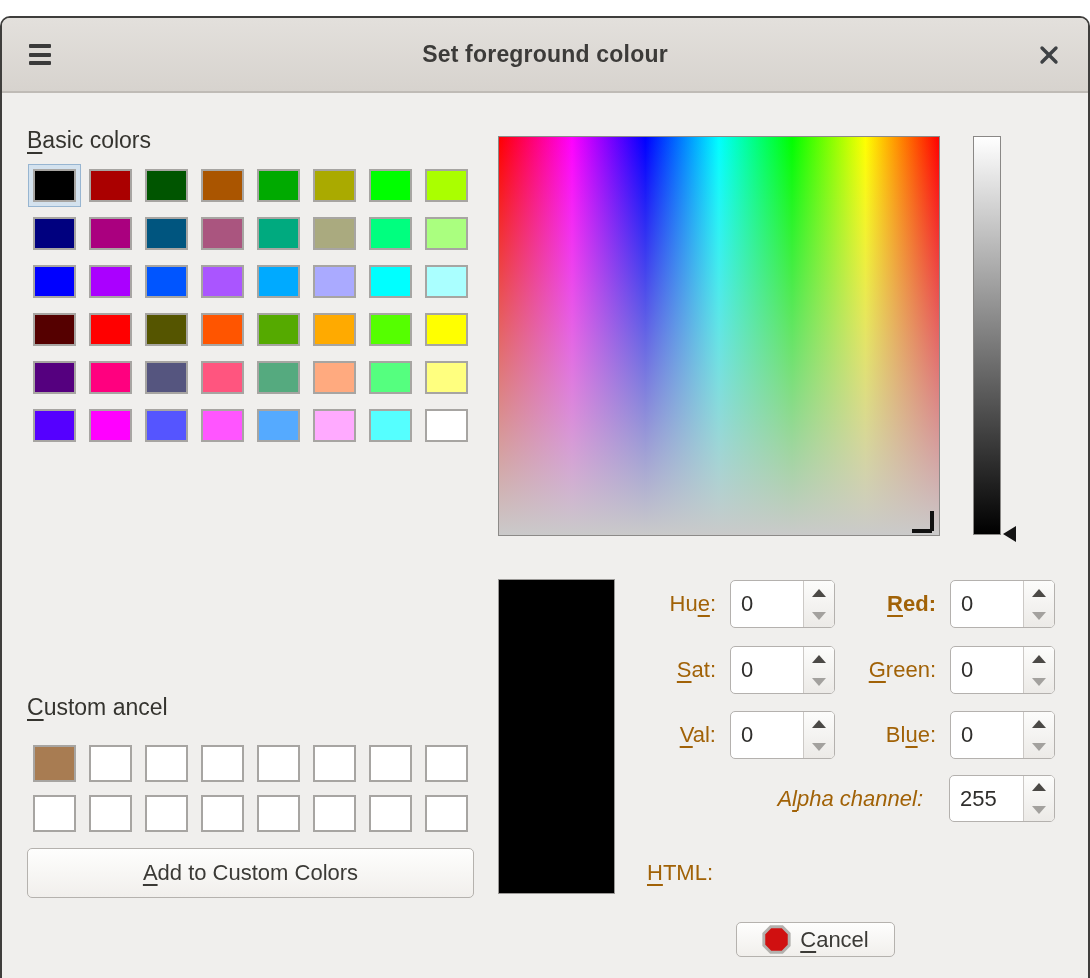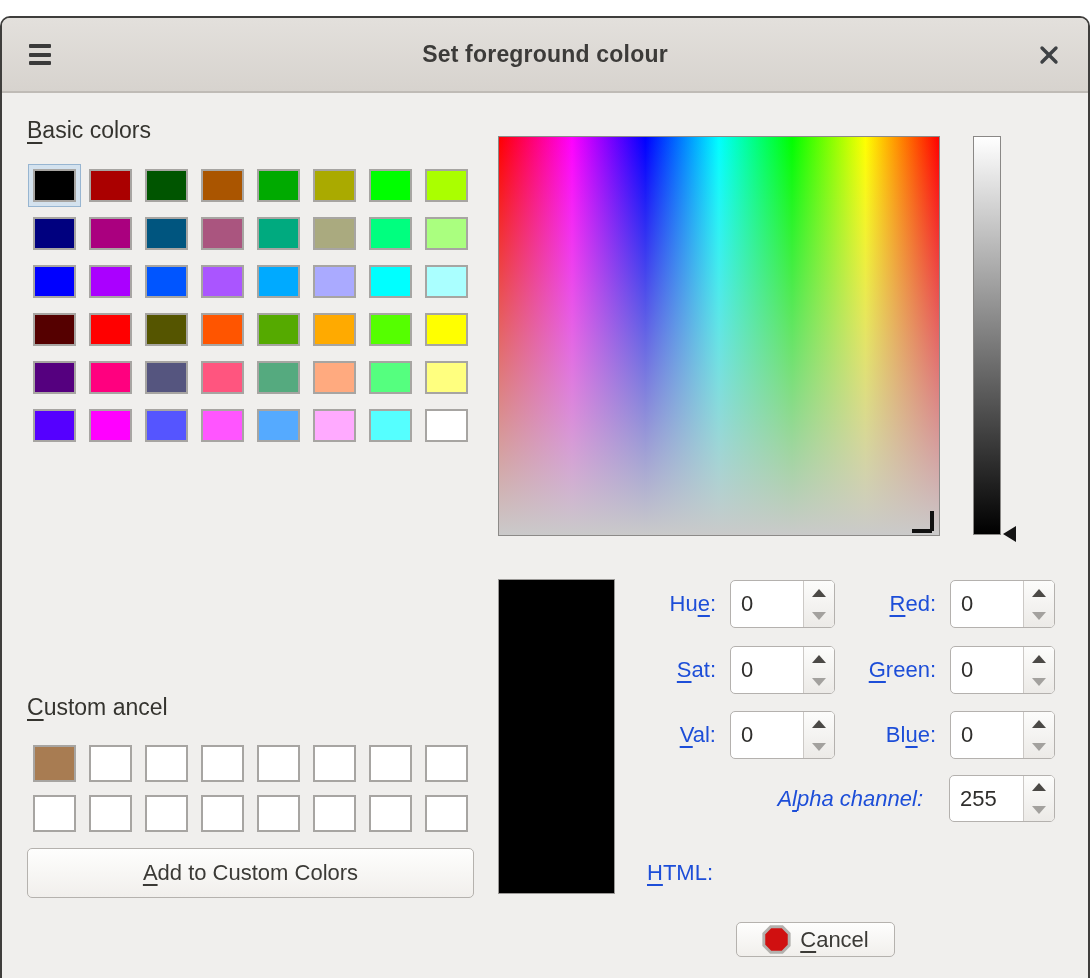--- a/index.html
+++ b/index.html
@@ -50,21 +50,21 @@
     border:1px solid #8a8886;box-sizing:border-box;
     background:linear-gradient(#ffffff,#000000);
   }
   .slider-arrow{
     position:absolute;left:1001px;top:508px;width:0;height:0;
     border-top:8px solid transparent;border-bottom:8px solid transparent;border-right:13px solid #141414;
   }
 
   .preview{position:absolute;left:496px;top:561px;width:117px;height:315px;border:1px solid #9a9896;box-sizing:border-box;}
 
-  .flabel{position:absolute;font-size:22px;color:#1d4ed8;height:30px;line-height:30px;text-align:left;white-space:nowrap;}
+  .flabel{position:absolute;font-size:22px;color:#a16207;height:30px;line-height:30px;text-align:left;white-space:nowrap;}
 
   .spinbox{
     position:absolute;display:flex;background:#ffffff;
     border:1px solid #b4b1ae;border-radius:5px;box-sizing:border-box;overflow:hidden;
   }
   .spinbox input{
     flex:1;min-width:0;border:none;outline:none;background:transparent;
     font-family:inherit;font-size:22px;color:#2f2e2c;padding:0 0 0 10px;
   }
   .spincol{
@@ -97,21 +97,21 @@
     </div>
     <div class="title">Set foreground colour</div>
     <div class="closebox">
       <svg width="22" height="22" viewBox="0 0 22 22">
         <line x1="4" y1="4" x2="18" y2="18" stroke="#3e4144" stroke-width="3.4" stroke-linecap="round"></line>
         <line x1="18" y1="4" x2="4" y2="18" stroke="#3e4144" stroke-width="3.4" stroke-linecap="round"></line>
       </svg>
     </div>
   </div>
 
-  <div class="seclabel" style="left:25px;top:99px;">
+  <div class="seclabel" style="left:25px;top:109px;">
     <span></span><span class="mn">B</span><span>asic colors</span>
   </div>
 
   <div class="grid" style="left:31px;top:151px;width:443px;height:272px;">
       <div class="swatch selected" style="left: 0px; top: 0px; background: rgb(0, 0, 0);"></div>
       <div class="swatch" style="left: 56px; top: 0px; background: rgb(170, 0, 0);"></div>
       <div class="swatch" style="left: 112px; top: 0px; background: rgb(0, 85, 0);"></div>
       <div class="swatch" style="left: 168px; top: 0px; background: rgb(170, 85, 0);"></div>
       <div class="swatch" style="left: 224px; top: 0px; background: rgb(0, 170, 0);"></div>
       <div class="swatch" style="left: 280px; top: 0px; background: rgb(170, 170, 0);"></div>
@@ -199,21 +199,21 @@
 
   <div class="flabel" style="right:372px;top:571px;">
     <span>Hu</span><span class="mn">e</span><span>:</span>
   </div>
   <div class="flabel" style="right:372px;top:637px;">
     <span></span><span class="mn">S</span><span>at:</span>
   </div>
   <div class="flabel" style="right:372px;top:702px;">
     <span></span><span class="mn">V</span><span>al:</span>
   </div>
-  <div class="flabel" style="right:152px;top:571px;">
+  <div class="flabel" style="right:152px;top:571px;font-weight:bold;">
     <span></span><span class="mn">R</span><span>ed:</span>
   </div>
   <div class="flabel" style="right:152px;top:637px;">
     <span></span><span class="mn">G</span><span>reen:</span>
   </div>
   <div class="flabel" style="right:152px;top:702px;">
     <span>Bl</span><span class="mn">u</span><span>e:</span>
   </div>
   <div class="flabel" style="right:165px;top:766px;font-style:italic;">
     <span>A</span><span class="mn">l</span><span>pha channel:</span>

